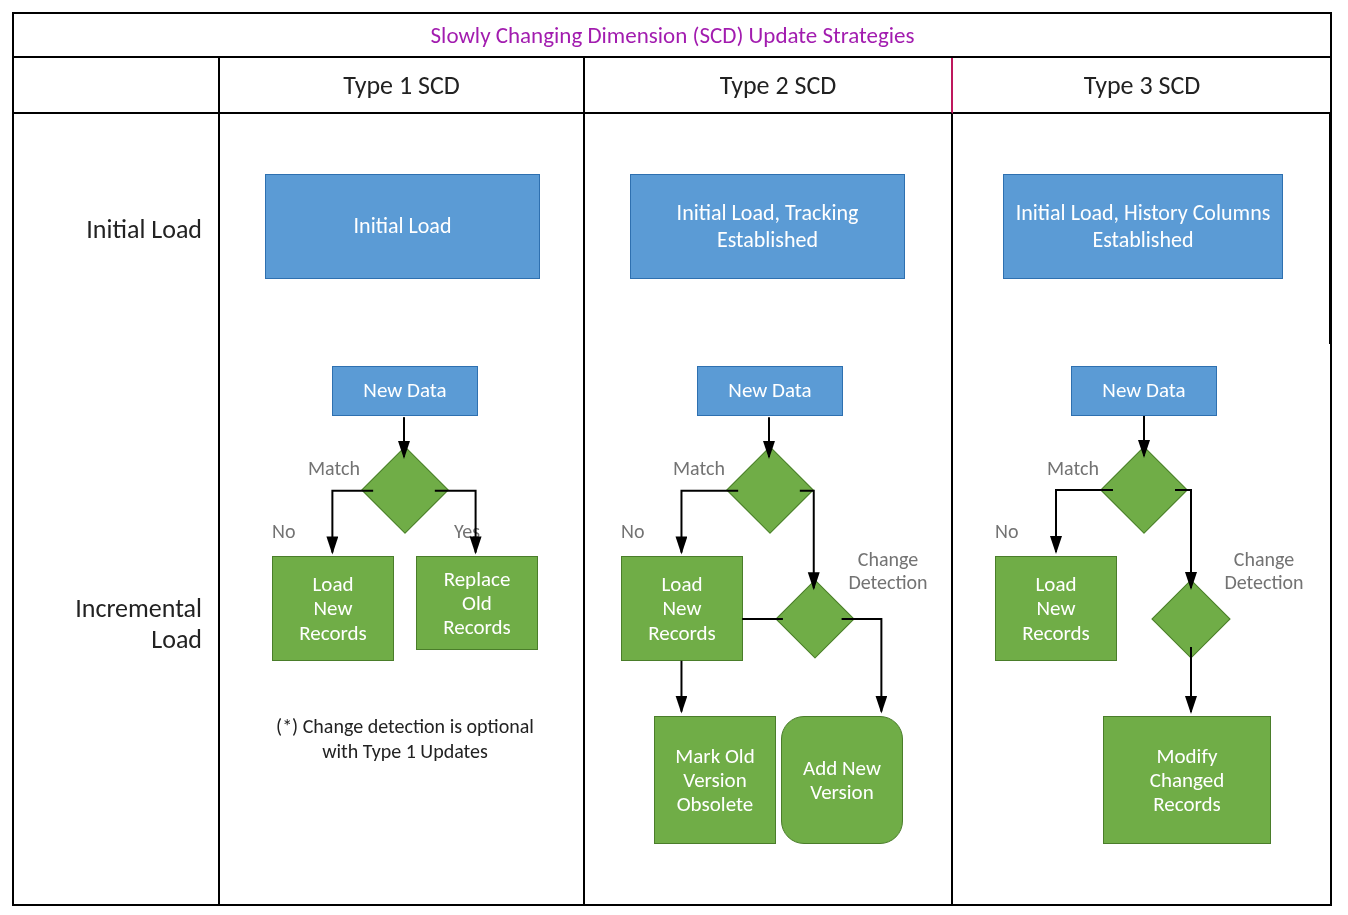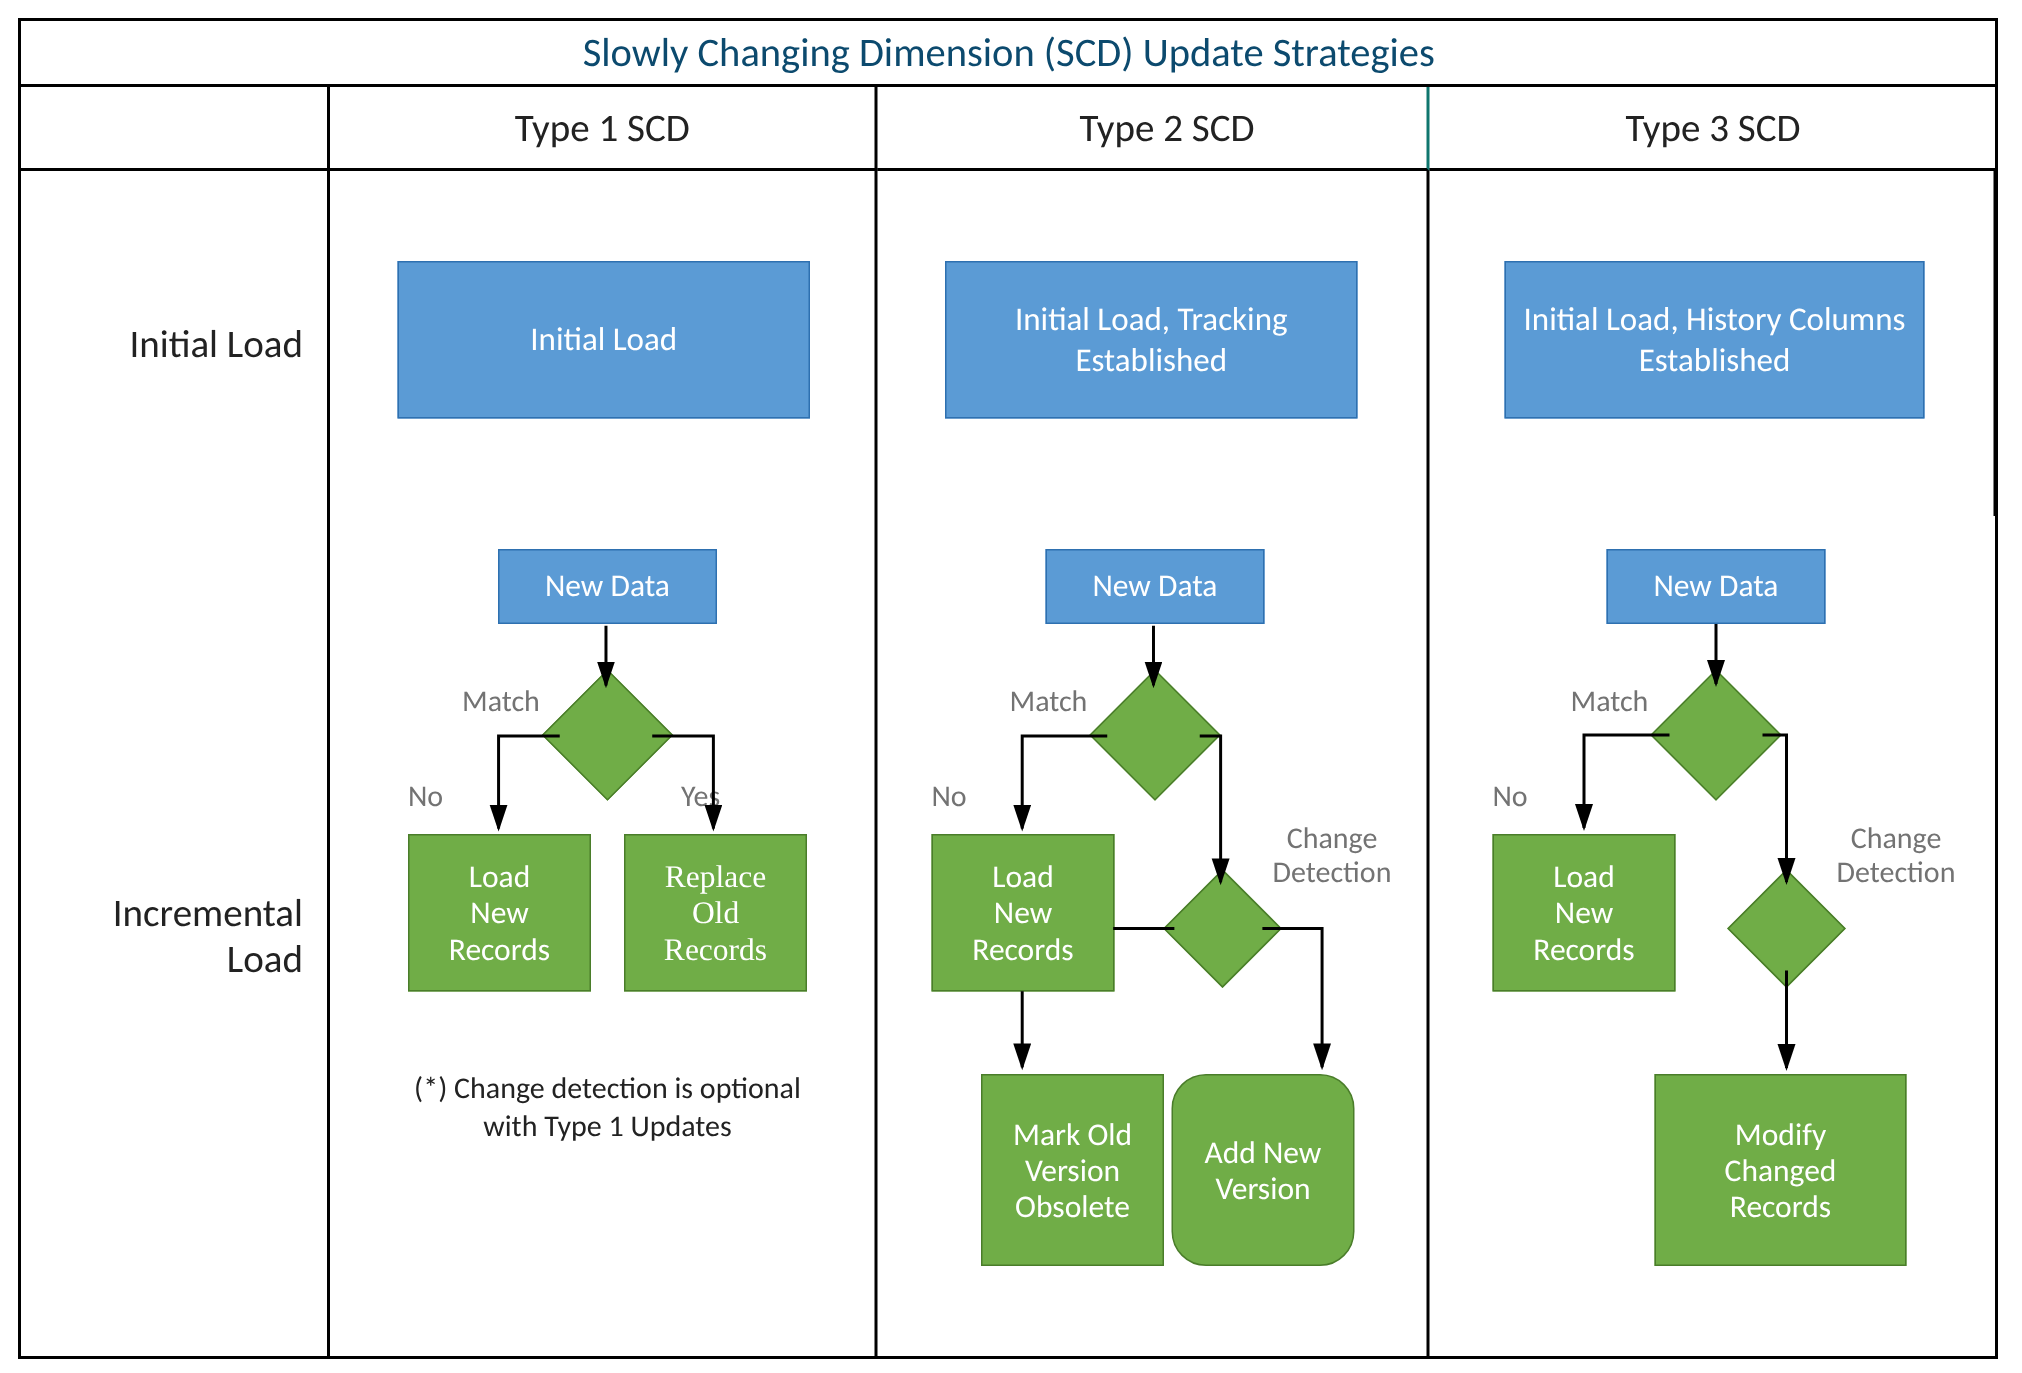--- a/index.html
+++ b/index.html
@@ -15,35 +15,35 @@
     grid-template-columns: 206px 365px 368px 378px;
     grid-template-rows: 44px 56px 230px 560px;
   }
   .title-row {
     grid-column: 1 / 5;
     grid-row: 1;
     border-bottom: 2px solid #000;
     display: flex;
     align-items: center;
     justify-content: center;
-    font-size: 27px;
-    color: #0c4a6e;
+    font-size: 23px;
+    color: #a21caf;
   }
   .hdr {
     grid-row: 2;
     border-bottom: 2px solid #000;
     display: flex;
     align-items: center;
     justify-content: center;
     font-size: 26px;
     color: #222;
   }
   .hdr-blank { grid-column: 1; border-right: 2px solid #000; }
   .hdr-c1 { grid-column: 2; border-right: 2px solid #000; }
-  .hdr-c2 { grid-column: 3; border-right: 2px solid #0f766e; padding-left: 20px; }
+  .hdr-c2 { grid-column: 3; border-right: 2px solid #be185d; padding-left: 20px; }
   .hdr-c3 { grid-column: 4; }
   .rowlbl {
     grid-column: 1;
     border-right: 2px solid #000;
     display: flex;
     align-items: center;
     justify-content: flex-end;
     padding-right: 16px;
     font-size: 26px;
     color: #222;
@@ -145,21 +145,21 @@
 
   <div class="cell c-col1" style="grid-row:4;">
     <div class="blue-box" style="left:112px; top:22px; width:146px; height:50px; font-size:21px;">New Data</div>
     <div class="diamond" style="left:154px; top:115px;">
         <div class="di"></div>
       </div>
     <span class="lbl" style="left:88px; top:113px;">Match</span>
     <span class="lbl" style="left:52px; top:176px;">No</span>
     <span class="lbl" style="left:234px; top:176px;">Yes</span>
     <div class="green-box" style="left:52px; top:212px; width:122px; height:105px;">Load New Records</div>
-    <div class="green-box" style="left:196px; top:212px; width:122px; height:105px;font-family:Liberation Serif, serif;">Replace Old Records</div>
+    <div class="green-box" style="left:196px; top:212px; width:122px; height:94px;">Replace Old Records</div>
     <div class="footnote" style="left:55px; top:370px; width:260px;">(*) Change detection is optional with Type 1 Updates</div>
     <svg class="arrows" viewBox="0 0 365 560">
       <defs>
           <marker id="a1" markerWidth="10" markerHeight="10" refX="8" refY="3" orient="auto">
             <path class="ah" d="M0,0 L9,3 L0,6 Z"></path>
           </marker>
         </defs>
       <line x1="185" y1="72" x2="185" y2="112" marker-end="url(#a1)"></line>
       <polyline points="154,146 113,146 113,208" marker-end="url(#a1)"></polyline>
       <polyline points="216,146 257,146 257,208" marker-end="url(#a1)"></polyline>

